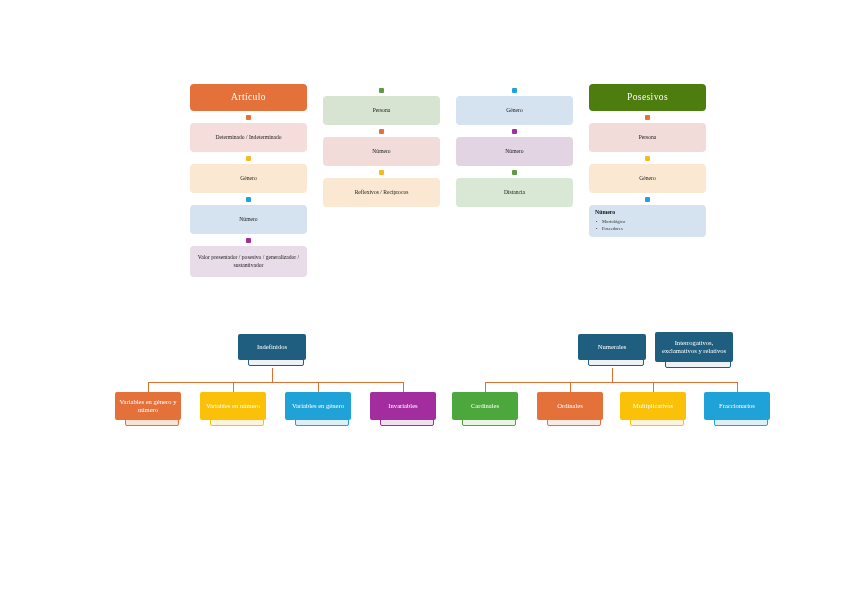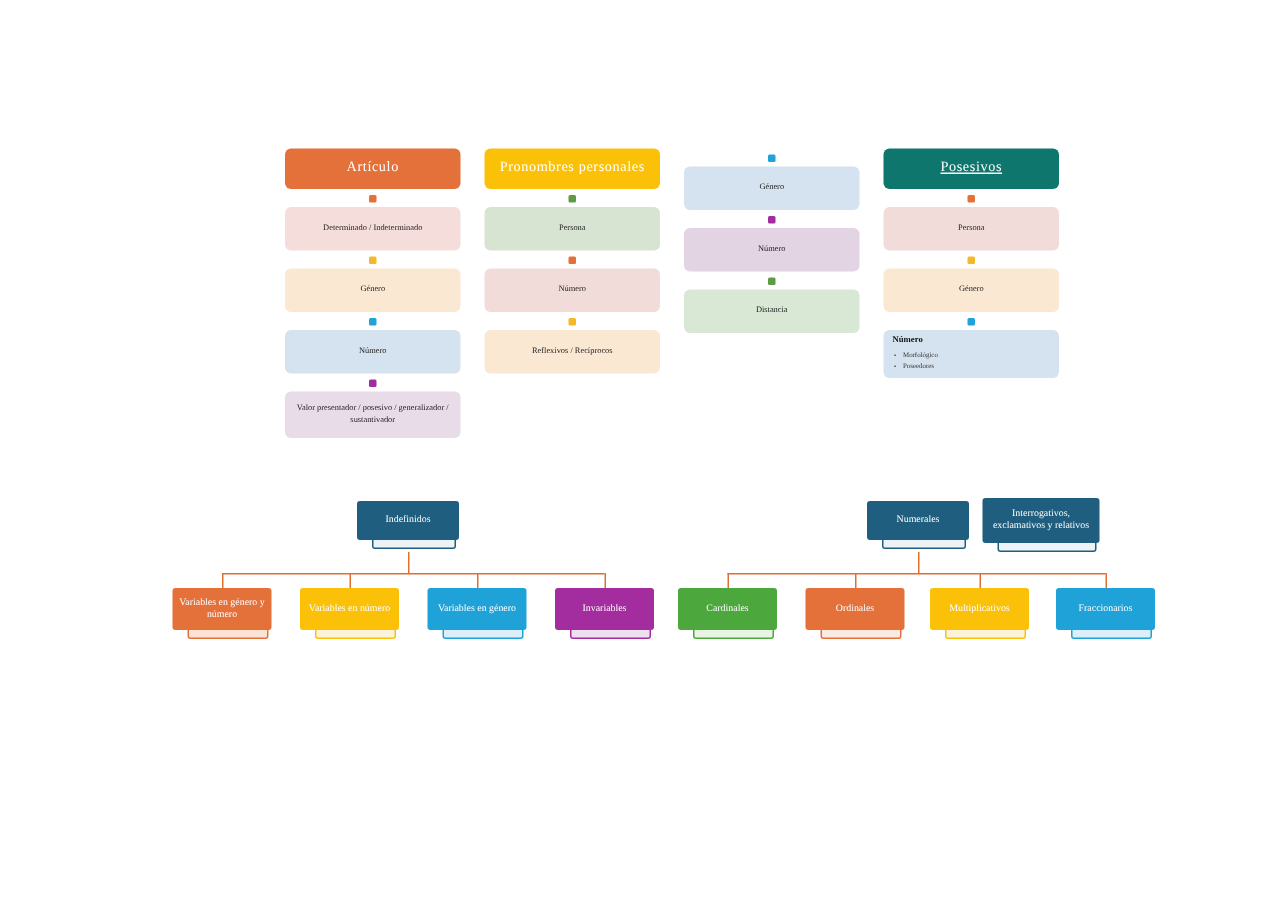--- a/index.html
+++ b/index.html
@@ -12,21 +12,21 @@
     height: 599px;
     position: relative;
     font-family: "Liberation Serif", serif;
     overflow: hidden;
   }
 
   
   #top-diagram {
     position: absolute;
     left: 190px;
-    top: 99px;
+    top: 84px;
     width: 530px;
     height: 200px;
   }
   .column {
     position: absolute;
     top: 0;
     width: 117px;
   }
   .col-header {
     height: 27px;
@@ -169,21 +169,20 @@
         <span>Número</span>
       </div>
       <div class="connector">
         <div class="conn-dot" style="background: rgb(163, 44, 158);"></div>
       </div>
       <div class="col-box tall" style="background: rgb(232, 220, 232);">
         <span>Valor presentador / posesivo / generalizador / sustantivador</span>
       </div>
     </div>
     <div class="column" style="left: 133px;">
-      <div class="col-header" style="background: rgb(251, 193, 8);">Pronombres personales</div>
       <div class="connector">
         <div class="conn-dot" style="background: rgb(94, 155, 66);"></div>
       </div>
       <div class="col-box" style="background: rgb(215, 228, 210);">
         <span>Persona</span>
       </div>
       <div class="connector">
         <div class="conn-dot" style="background: rgb(228, 112, 58);"></div>
       </div>
       <div class="col-box" style="background: rgb(242, 220, 217);">
@@ -210,21 +209,21 @@
         <span>Número</span>
       </div>
       <div class="connector">
         <div class="conn-dot" style="background: rgb(94, 155, 66);"></div>
       </div>
       <div class="col-box" style="background: rgb(217, 231, 213);">
         <span>Distancia</span>
       </div>
     </div>
     <div class="column" style="left: 399px;">
-      <div class="col-header" style="background: #0f766e; text-decoration: underline;">Posesivos</div>
+      <div class="col-header" style="background: #4d7c0f;">Posesivos</div>
       <div class="connector">
         <div class="conn-dot" style="background: rgb(228, 112, 58);"></div>
       </div>
       <div class="col-box" style="background: rgb(242, 220, 217);">
         <span>Persona</span>
       </div>
       <div class="connector">
         <div class="conn-dot" style="background: rgb(246, 184, 40);"></div>
       </div>
       <div class="col-box" style="background: rgb(251, 232, 211);">

